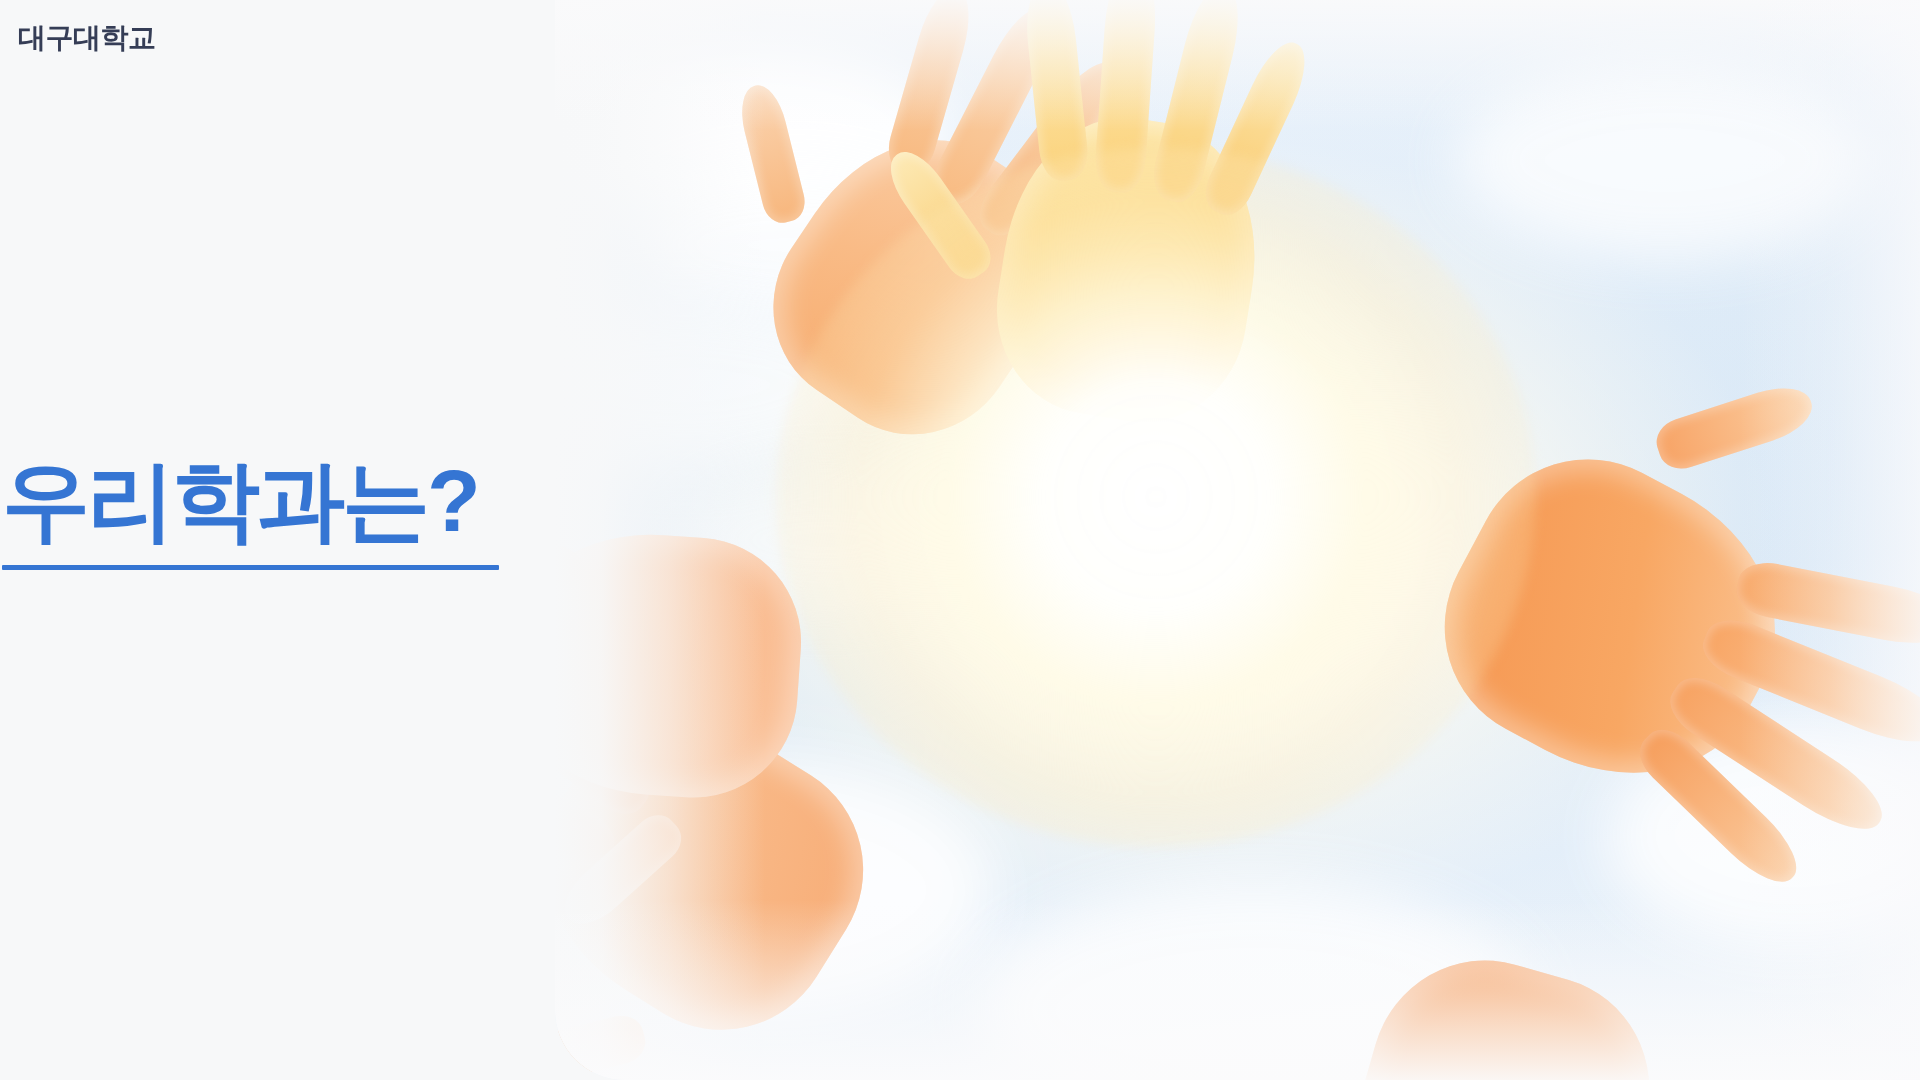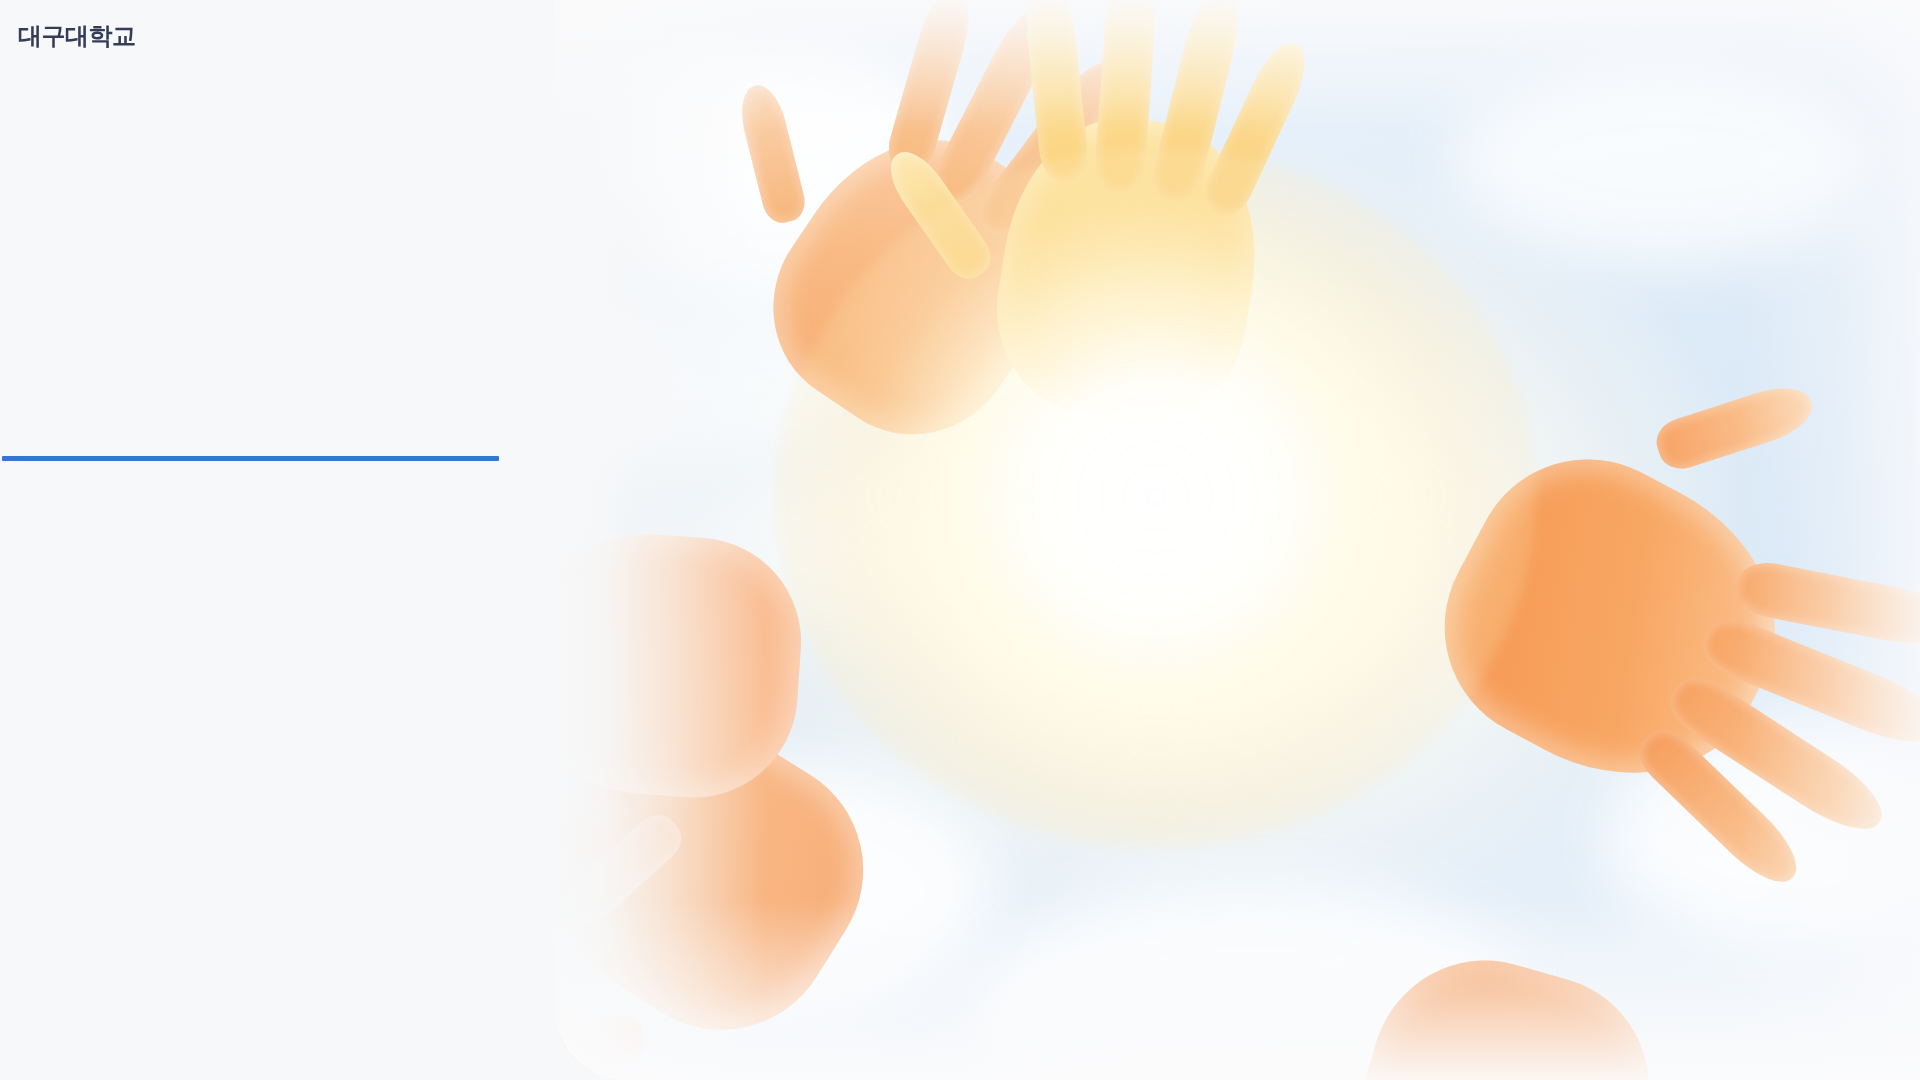--- a/index.html
+++ b/index.html
@@ -104,21 +104,21 @@
     border-radius: 48% 48% 42% 42% / 30% 30% 16% 16%;
     transform-origin: 50% 100%;
     box-shadow: 0 0 10px 4px rgba(255,255,255,0.25) inset;
   }
 
   
   .brand {
     position: absolute;
     left: 18px;
     top: 20px;
-    font-size: 24px;
+    font-size: 28px;
     font-weight: bold;
     letter-spacing: -0.5px;
     color: #353d56;
     z-index: 20;
     line-height: 1.3;
   }
 
   .headline {
     position: absolute;
     left: 2px;
@@ -282,16 +282,17 @@
 
     <div style="position:absolute; right:0; top:0; width:180px; height:100%;
                 background:linear-gradient(270deg, rgba(250,250,252,0.80) 0%,
                 rgba(250,250,252,0.30) 50%, rgba(250,250,252,0) 100%); z-index:10;"></div>
   </div>
 
   <div class="brand">대구대학교</div>
 
 
   <div class="subhead-block">
+    <div class="subhead">우리학과는?</div>
     <div class="subhead-rule"></div>
   </div>
 
 </div>
 
 </body></html>

